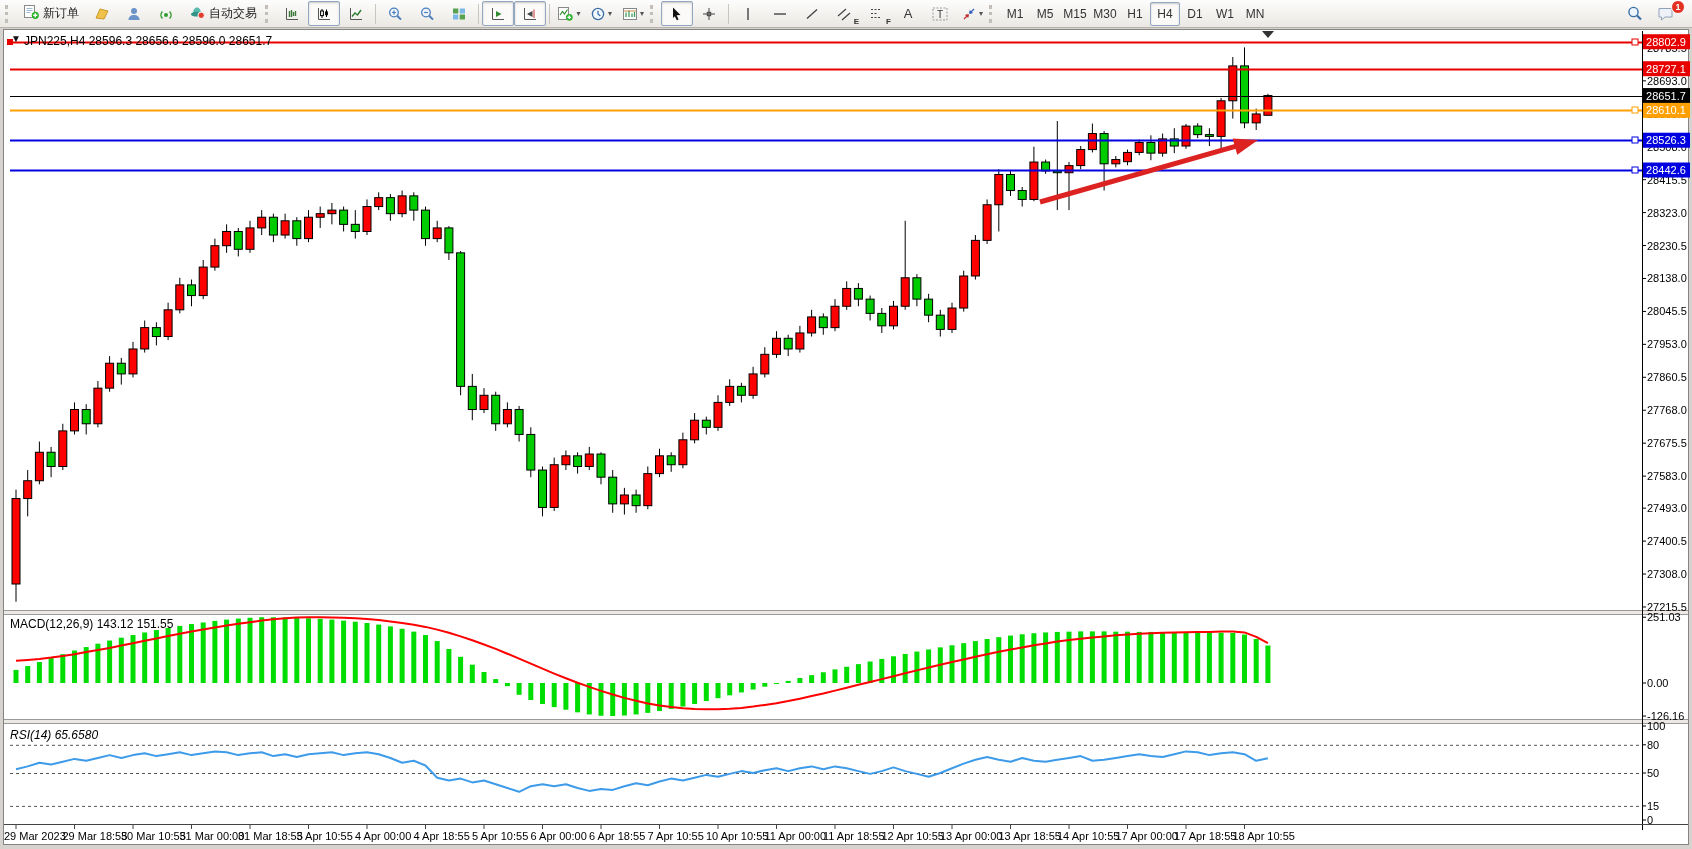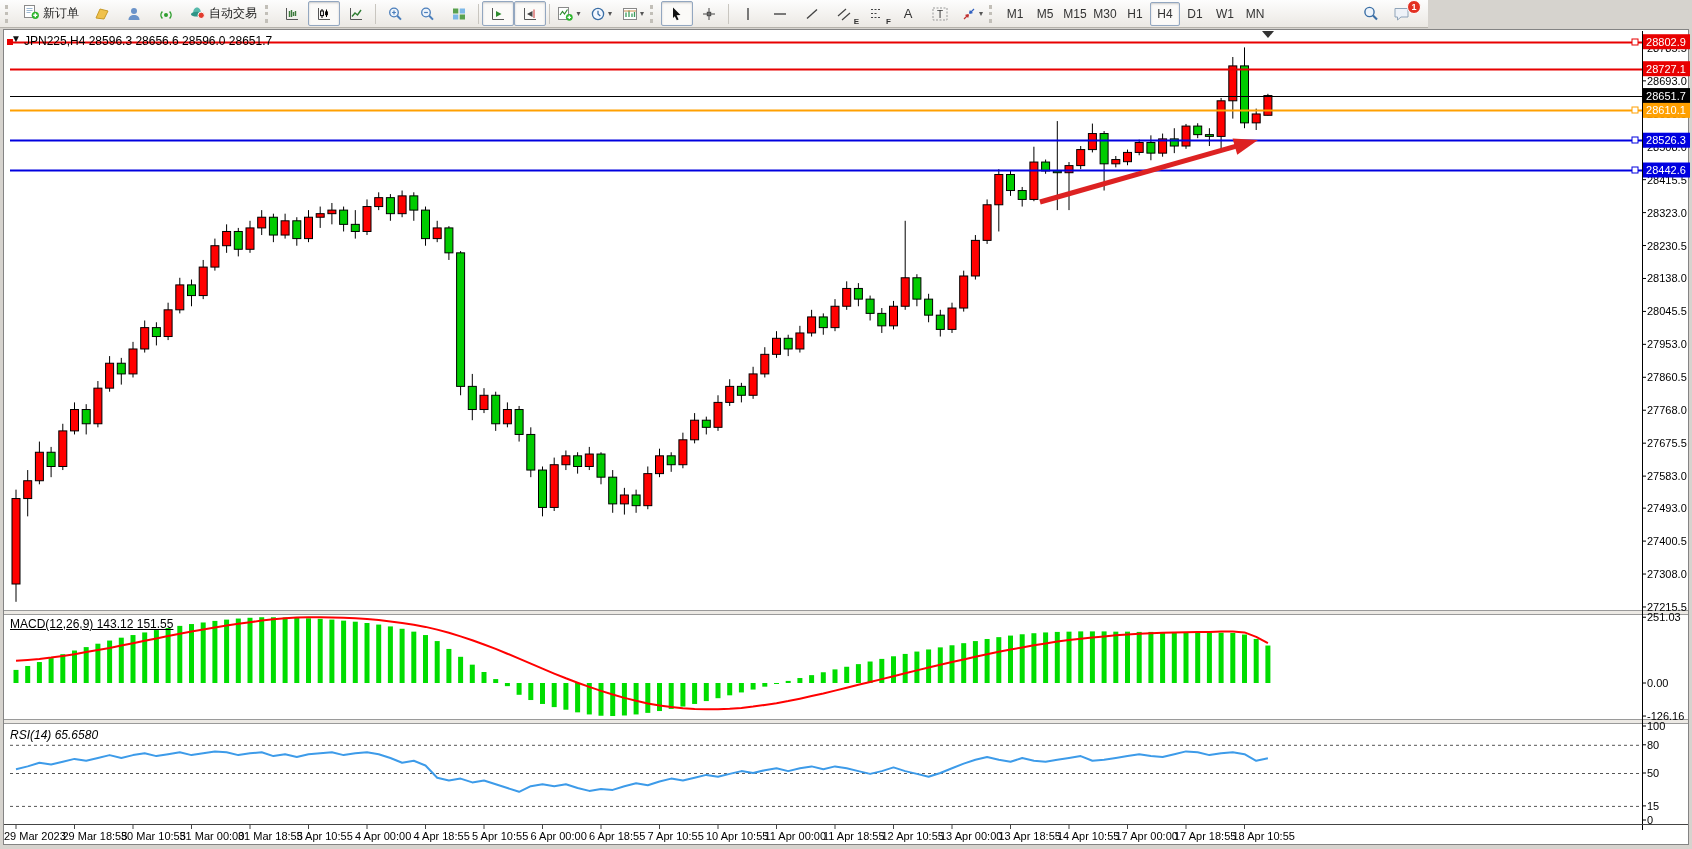--- a/index.html
+++ b/index.html
@@ -1,18 +1,18 @@
 <!DOCTYPE html>
 <html><head>
 <meta charset="utf-8">
 <style>
   html,body{margin:0;padding:0;width:1692px;height:849px;overflow:hidden;background:#d6d3ce;
     font-family:"Liberation Sans",sans-serif;}
   
-  #toolbar{position:absolute;top:0;left:0;width:1428px;height:28px;
+  #toolbar{position:absolute;top:0;left:0;width:1692px;height:28px;
     background:linear-gradient(#fdfdfd,#ebe8e3);border-bottom:1px solid #b5b2ab;
     display:flex;align-items:center;padding:0 4px;box-sizing:border-box;z-index:5;}
   .grip{width:5px;height:18px;border-left:3px dotted #c2bfb8;margin:0 3px 0 1px;}
   .sep{width:1px;height:20px;background:#c9c6c0;margin:0 3px;}
   .btn{height:23px;min-width:24px;display:flex;align-items:center;justify-content:center;
     padding:0 3px;border:1px solid transparent;border-radius:2px;font-size:12px;color:#1d1d1d;
     position:relative;flex:0 0 auto;cursor:default;}
   .btn.txt{gap:3px;padding:0 6px;}
   .btn.pressed{background:#fbfaf8;border-color:#93a7c0;box-shadow:inset 0 1px 2px #c9c9c9;}
   .btn .caret{font-size:8px;color:#555;margin-left:2px;}
@@ -22,21 +22,21 @@
   .tf.pressed{background:#fbfaf8;border-color:#93a7c0;box-shadow:inset 0 1px 2px #c9c9c9;text-align:right;}
   .right-group{margin-left:auto;display:flex;align-items:center;}
   .badge{position:absolute;top:-2px;right:-4px;background:#e33022;color:#fff;font-size:9px;
     font-weight:bold;border-radius:7px;min-width:12px;height:12px;line-height:12px;text-align:center;
     border:1px solid #fff;}
   
   #plot{position:absolute;top:0;left:0;z-index:1;}
   .overlay{position:absolute;z-index:2;font-size:12px;color:#000000;white-space:nowrap;}
   #chart-title{top:34px;left:24px;}
   #title-caret{top:33px;left:11px;font-size:10px;color:#111;}
-  #macd-label{top:617px;left:10px;text-decoration:underline;}
+  #macd-label{top:617px;left:10px;}
   #rsi-label{top:728px;left:10px;font-style:italic;}
 </style>
 </head>
 <body>
 
 <svg id="plot" width="1692" height="849">
     <rect x="3.5" y="29.5" width="1685" height="815" fill="#ffffff" stroke="#848484"></rect>
     <g>
       <line x1="16" y1="489.6420664206642" x2="16" y2="601.809963099631" stroke="#000000" stroke-width="1"></line>
       <rect x="12" y="498.54428044280445" width="8" height="85.46125461254616" fill="#ff0000" stroke="#000000" stroke-width="1"></rect>

